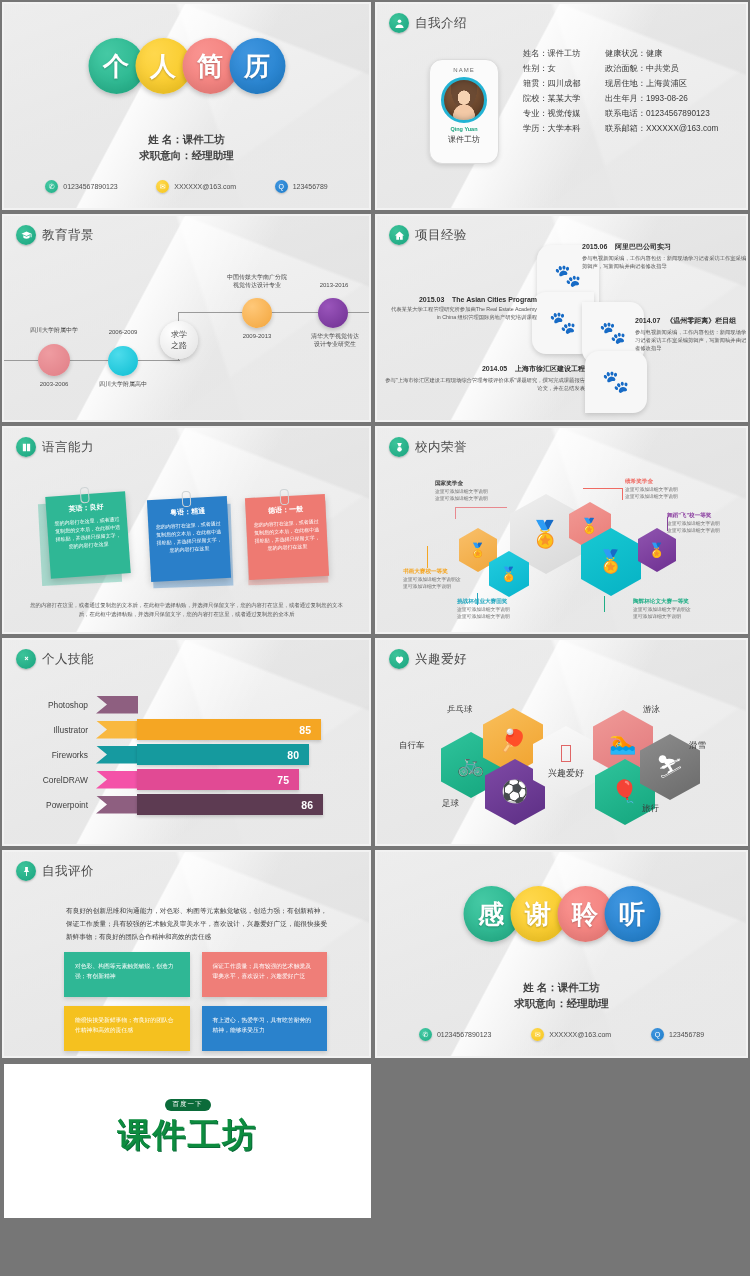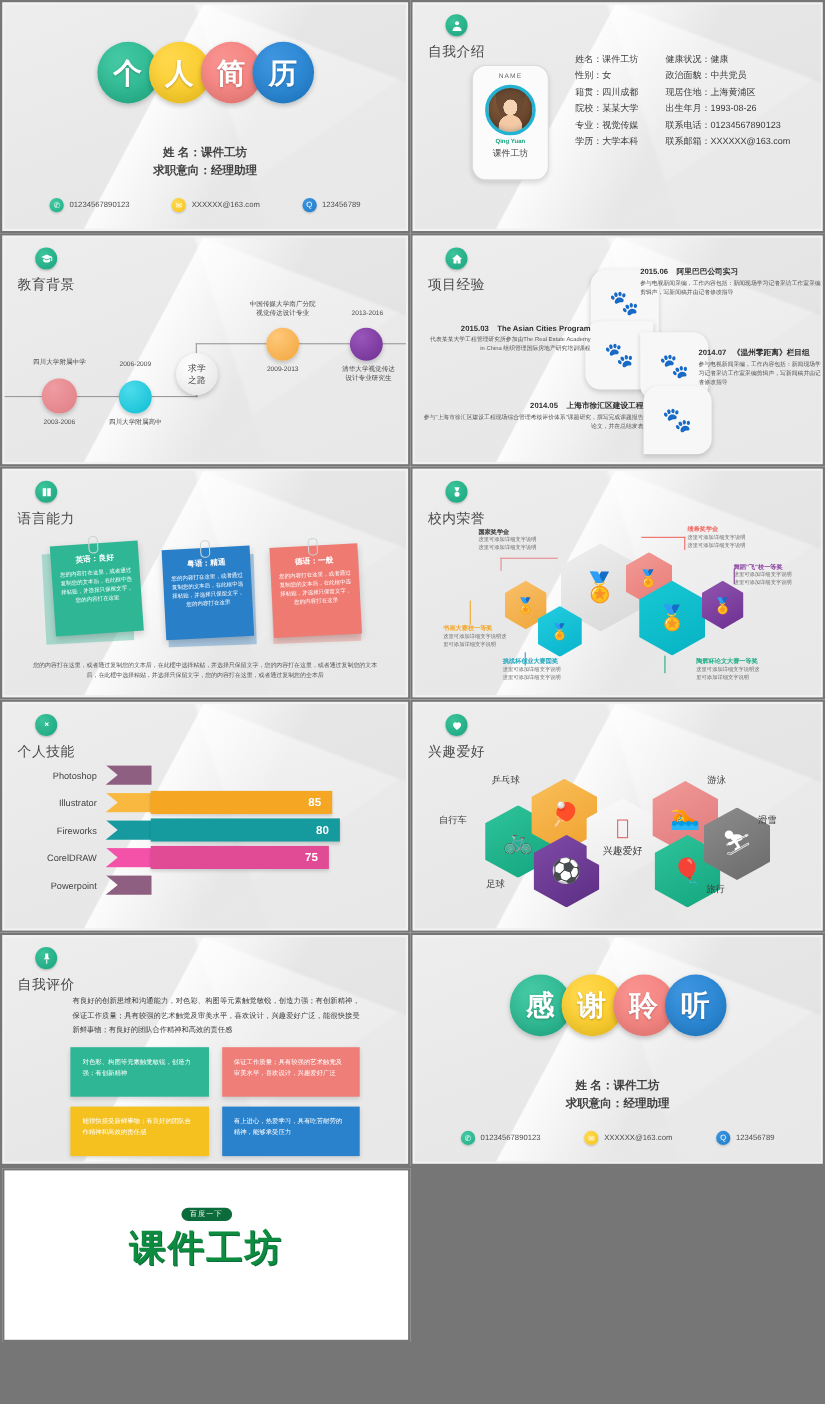--- a/index.html
+++ b/index.html
@@ -26,21 +26,21 @@
     background:
       linear-gradient(118deg, rgba(255,255,255,0) 38%, rgba(255,255,255,.85) 38.4%, rgba(255,255,255,.0) 60%),
       linear-gradient(201deg, rgba(220,220,220,.55) 20%, rgba(255,255,255,0) 21%),
       linear-gradient(-35deg, rgba(232,232,232,.7) 30%, rgba(255,255,255,0) 31%),
       linear-gradient(72deg, rgba(228,228,228,.6) 55%, rgba(255,255,255,0) 56%),
       linear-gradient(160deg,#fbfbfb 0%,#efefef 48%,#e8e8e8 100%);
     overflow:hidden;
   }
 
   
-  .shead { position:absolute; left:12px; top:9px; display:flex; align-items:center; gap:6px;flex-direction:column; }
+  .shead { position:absolute; left:12px; top:9px; display:flex; align-items:center; gap:6px; }
   .shead .badge {
     width:20px; height:20px; border-radius:50%;
     background:radial-gradient(circle at 35% 30%, #3cc49a, #19a37f);
     display:flex; align-items:center; justify-content:center;
     color:#fff; font-size:11px; line-height:1;
     box-shadow:0 1px 2px rgba(0,0,0,.25);
   }
   .shead .badge svg { display:block; }
   .shead .stitle { font-size:12.5px; color:#4a4a4a; letter-spacing:.5px; }
 
@@ -473,21 +473,21 @@
           <div class="sklabel">Photoshop</div>
           <div class="skarrow" style="--c:#8e5f80">
               <i style="position:absolute;inset:0;background:#8e5f80;clip-path:polygon(0 0,100% 0,100% 100%,0 100%,11px 50%);display:block"></i>
             </div>
         </div>
         <div class="skrow">
           <div class="sklabel">Illustrator</div>
           <div class="skarrow">
               <i style="position:absolute;inset:0;background:#f9b83f;clip-path:polygon(0 0,100% 0,100% 100%,0 100%,11px 50%);display:block"></i>
             </div>
-          <div class="skbar" style="width:165px;margin-left:-1px;background:#f5a623">
+          <div class="skbar" style="width:184px;margin-left:-1px;background:#f5a623">
             <span>85</span>
           </div>
         </div>
         <div class="skrow">
           <div class="sklabel">Fireworks</div>
           <div class="skarrow">
               <i style="position:absolute;inset:0;background:#169aa0;clip-path:polygon(0 0,100% 0,100% 100%,0 100%,11px 50%);display:block"></i>
             </div>
           <div class="skbar" style="width:172px;margin-left:-1px;background:#159a9e">
             <span>80</span>
@@ -500,20 +500,23 @@
             </div>
           <div class="skbar" style="width:162px;margin-left:-1px;background:#e14a94">
             <span>75</span>
           </div>
         </div>
         <div class="skrow">
           <div class="sklabel">Powerpoint</div>
           <div class="skarrow">
               <i style="position:absolute;inset:0;background:#8e5f80;clip-path:polygon(0 0,100% 0,100% 100%,0 100%,11px 50%);display:block"></i>
             </div>
+          <div class="skbar" style="width:186px;margin-left:-1px;background:#5d3b52">
+            <span>86</span>
+          </div>
         </div>
       </div>
     </div>
   </div>
 
   <div class="slide">
     <div class="canvas">
       <div class="shead">
         <span class="badge">
           <svg width="11" height="11" viewBox="0 0 24 24" fill="#fff">

